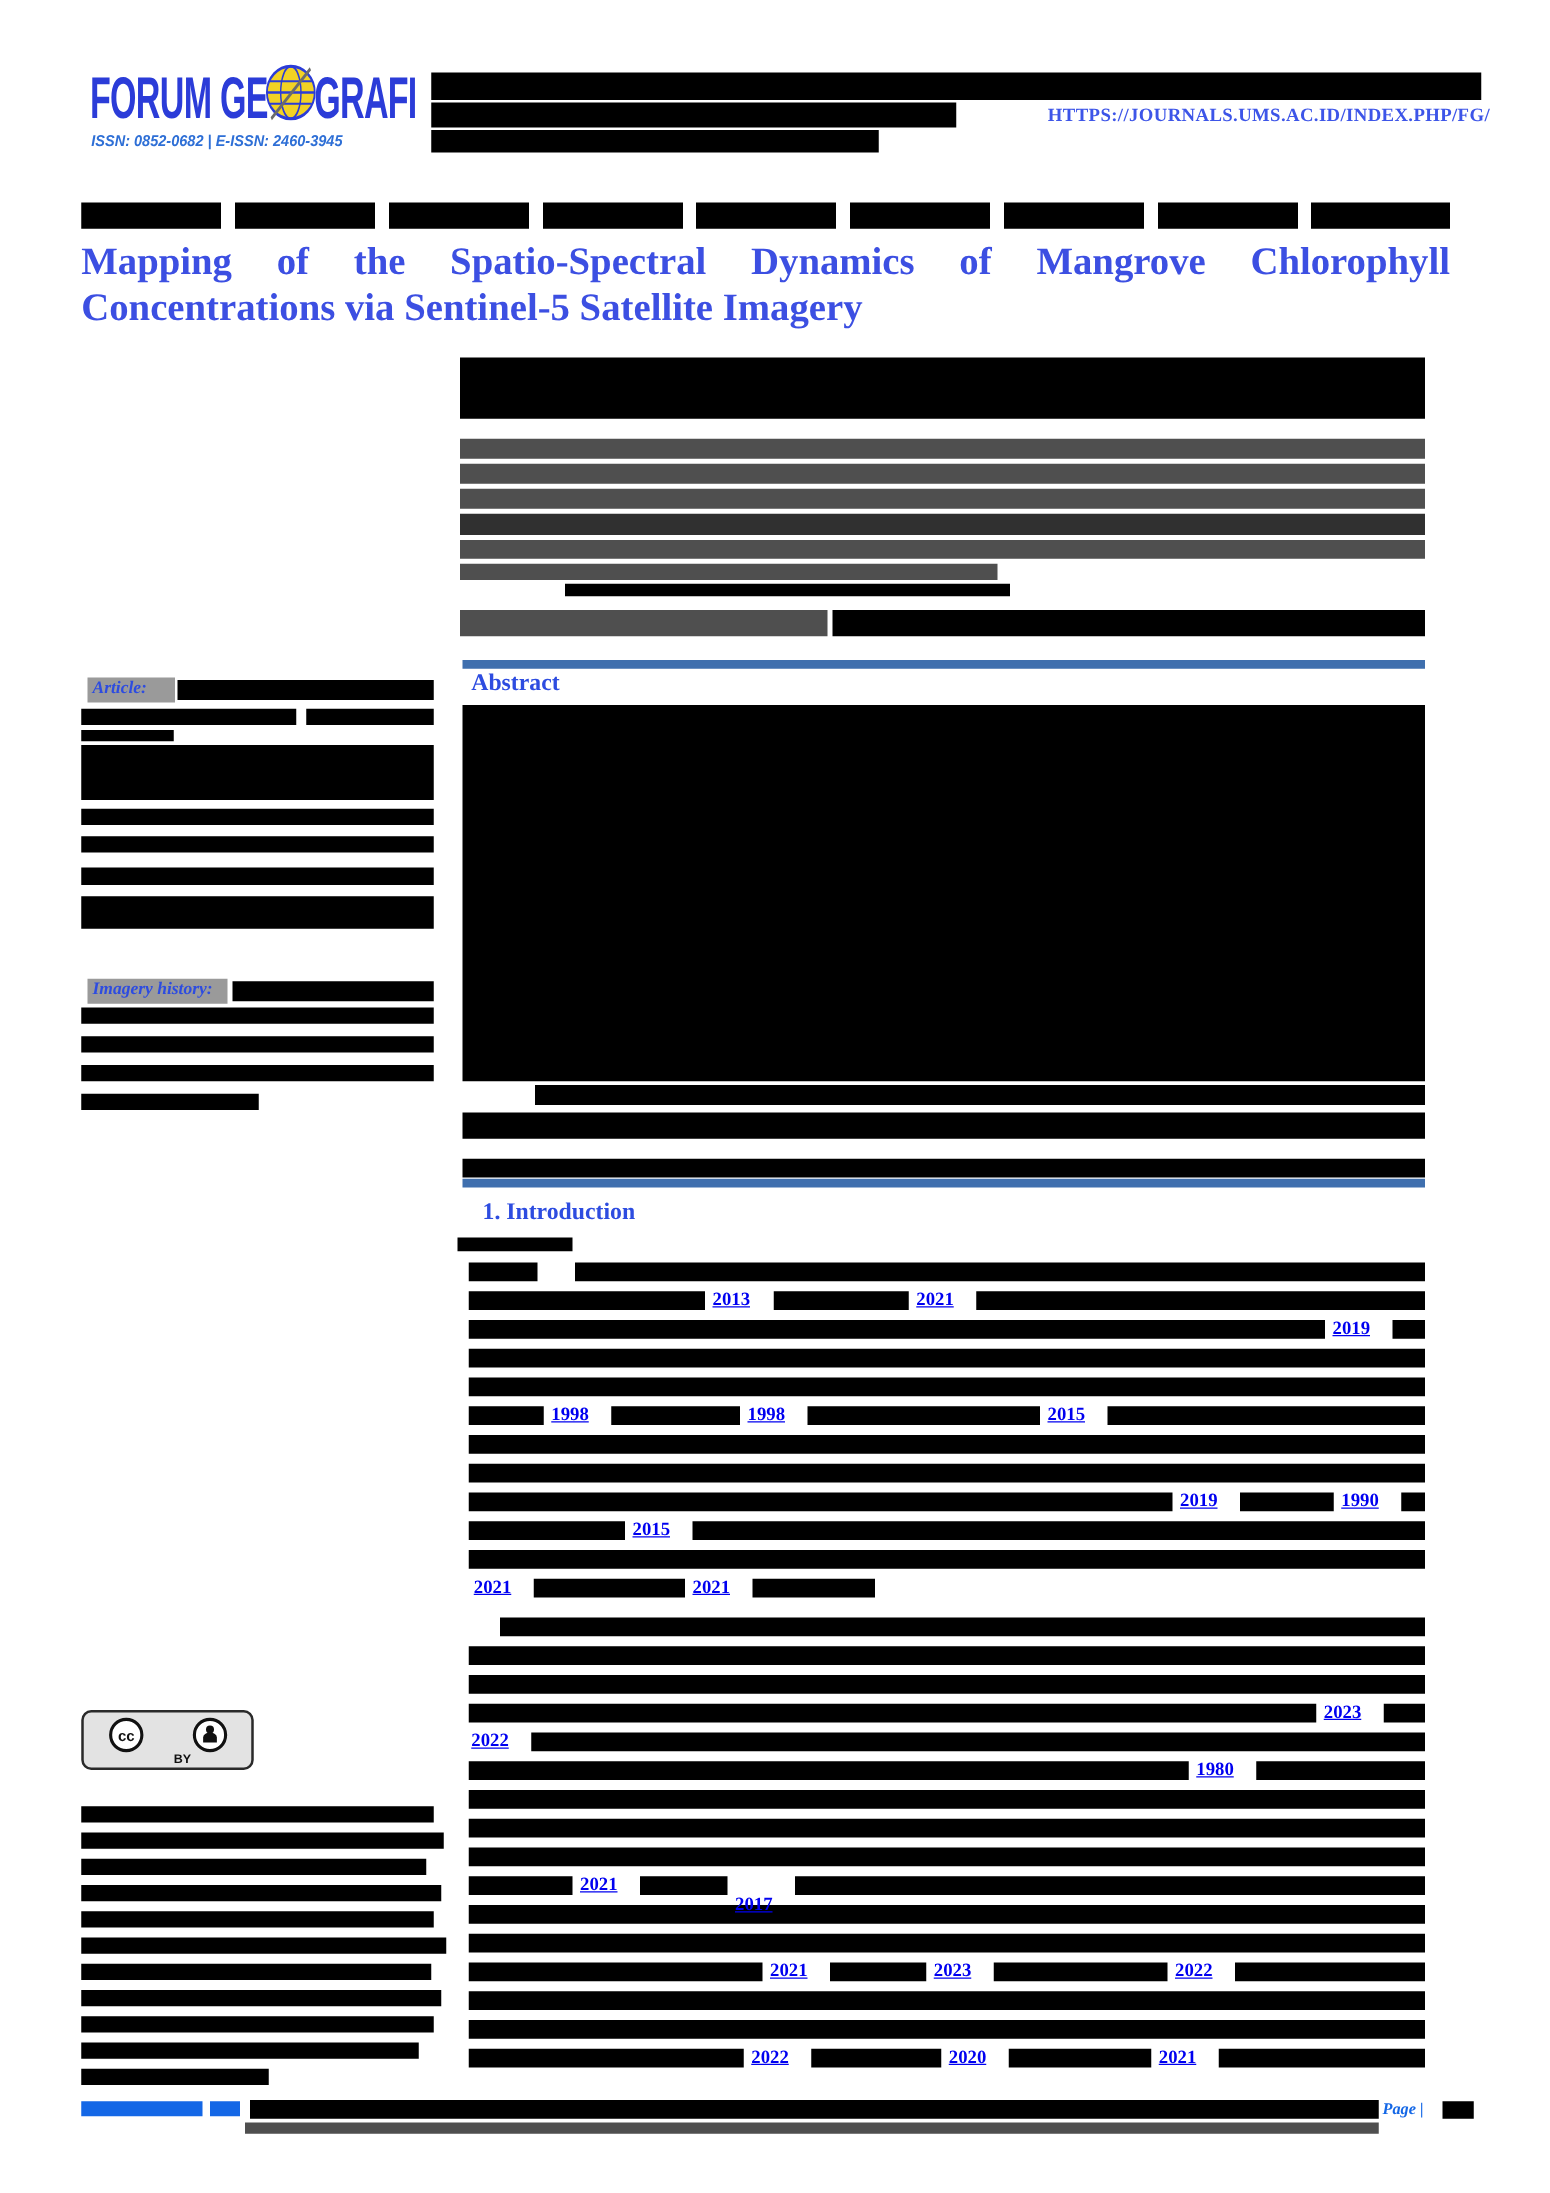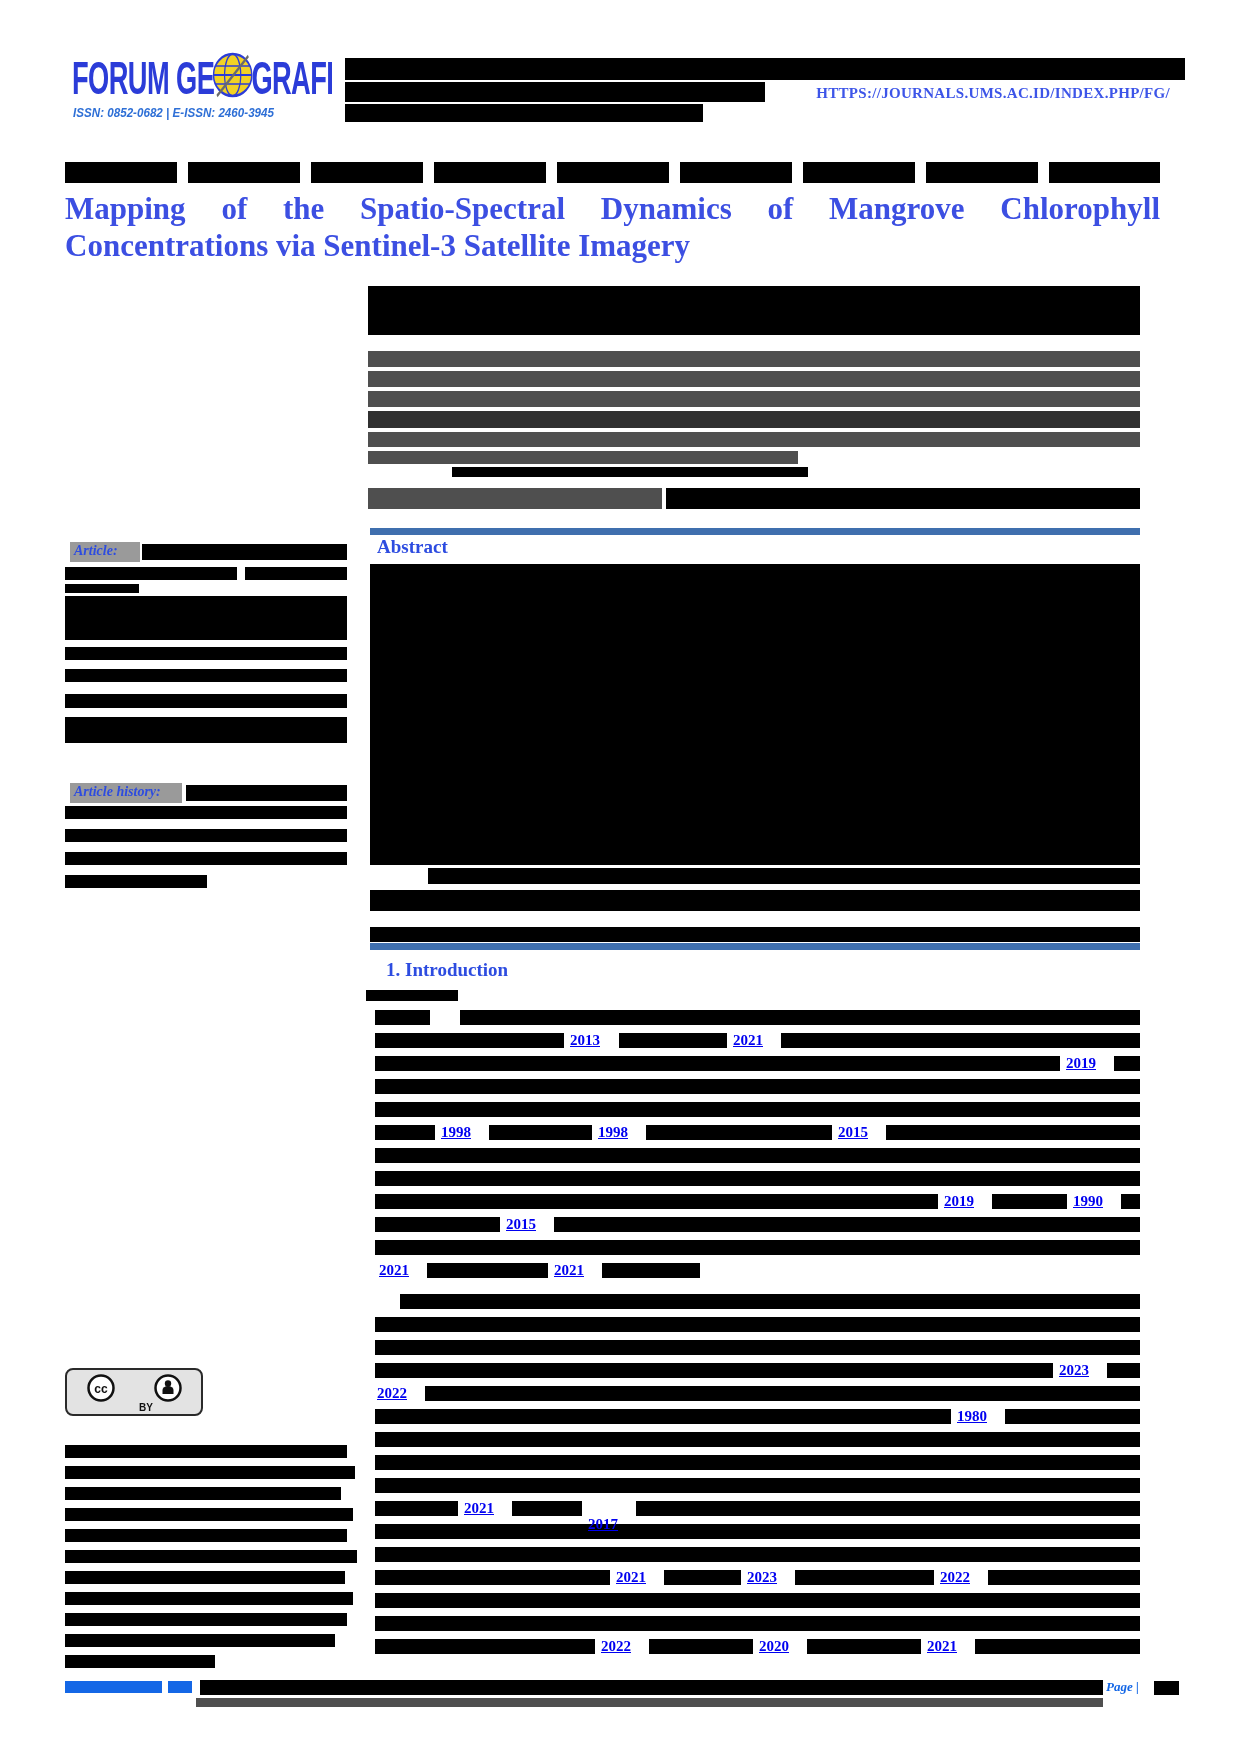--- a/index.html
+++ b/index.html
@@ -15,21 +15,21 @@
   .bar-d{background:repeating-linear-gradient(90deg,#000 0 112px,#fff 112px 123px);}
   
   .logo-row{position:absolute;top:50px;left:72px;display:flex;align-items:center;
             transform:scaleX(.58);transform-origin:left center;white-space:nowrap;}
   .logo-txt{font-family:"Liberation Sans",sans-serif;font-weight:800;font-size:47px;
             color:#2b3cd8;letter-spacing:-1px;}
   .logo-globe{margin:0 -3px;}
   .issn{position:absolute;top:106px;left:73px;font-family:"Liberation Sans",sans-serif;
         font-weight:700;font-style:italic;font-size:12.5px;color:#2e6fd6;
         transform:scaleX(.93);transform-origin:left center;white-space:nowrap;}
-  .journal-url{position:absolute;top:85px;right:70px;font-weight:700;font-size:15px;
+  .journal-url{position:absolute;top:85px;right:48px;font-weight:700;font-size:15px;
         color:#3d55e8;letter-spacing:.3px;white-space:nowrap;text-decoration:none;}
   
   .title{position:absolute;left:65px;top:190px;width:1095px;color:#3c4fe2;
          font-weight:700;font-size:31px;line-height:37px;}
   .title .l1{text-align:justify;text-align-last:justify;}
   .title .l2{text-align:left;}
   
   .h-blue{position:absolute;color:#2d4ce0;font-weight:700;font-size:19px;}
   .side-label{position:absolute;color:#2d4ce0;font-weight:700;font-style:italic;
               font-size:14px;z-index:3;}
@@ -65,25 +65,25 @@
         <line x1="8" y1="44" x2="62" y2="4" stroke="#6b6b6b" stroke-width="3"></line>
       </svg>
     </span>
     <span class="logo-txt">GRAFI</span>
   </div>
   <div class="issn">ISSN: 0852-0682 | E-ISSN: 2460-3945</div>
   <a class="journal-url" href="#">HTTPS://JOURNALS.UMS.AC.ID/INDEX.PHP/FG/</a>
 
   <div class="title">
     <div class="l1">Mapping of the Spatio-Spectral Dynamics of Mangrove Chlorophyll</div>
-    <div class="l2">Concentrations via Sentinel-3 Satellite Imagery</div>
+    <div class="l2">Concentrations via Sentinel-5 Satellite Imagery</div>
   </div>
 
   <div class="side-label" style="left:74px;top:543px;">Article:</div>
-  <div class="side-label" style="left:74px;top:784px;">Article history:</div>
+  <div class="side-label" style="left:74px;top:784px;">Imagery history:</div>
 
   <div class="rule" style="top:528px;"></div>
   <div class="h-blue" style="left:377px;top:536px;">Abstract</div>
   <div class="rule" style="top:943px;"></div>
   <div class="h-blue" style="left:376px;top:959px;margin-left:10px;">1. Introduction</div>
 
   <div class="cc-badge">
     <span>
       <svg width="30" height="30" viewBox="0 0 30 30">
         <circle cx="15" cy="15" r="12.5" fill="#fff" stroke="#111" stroke-width="2.5"></circle>

